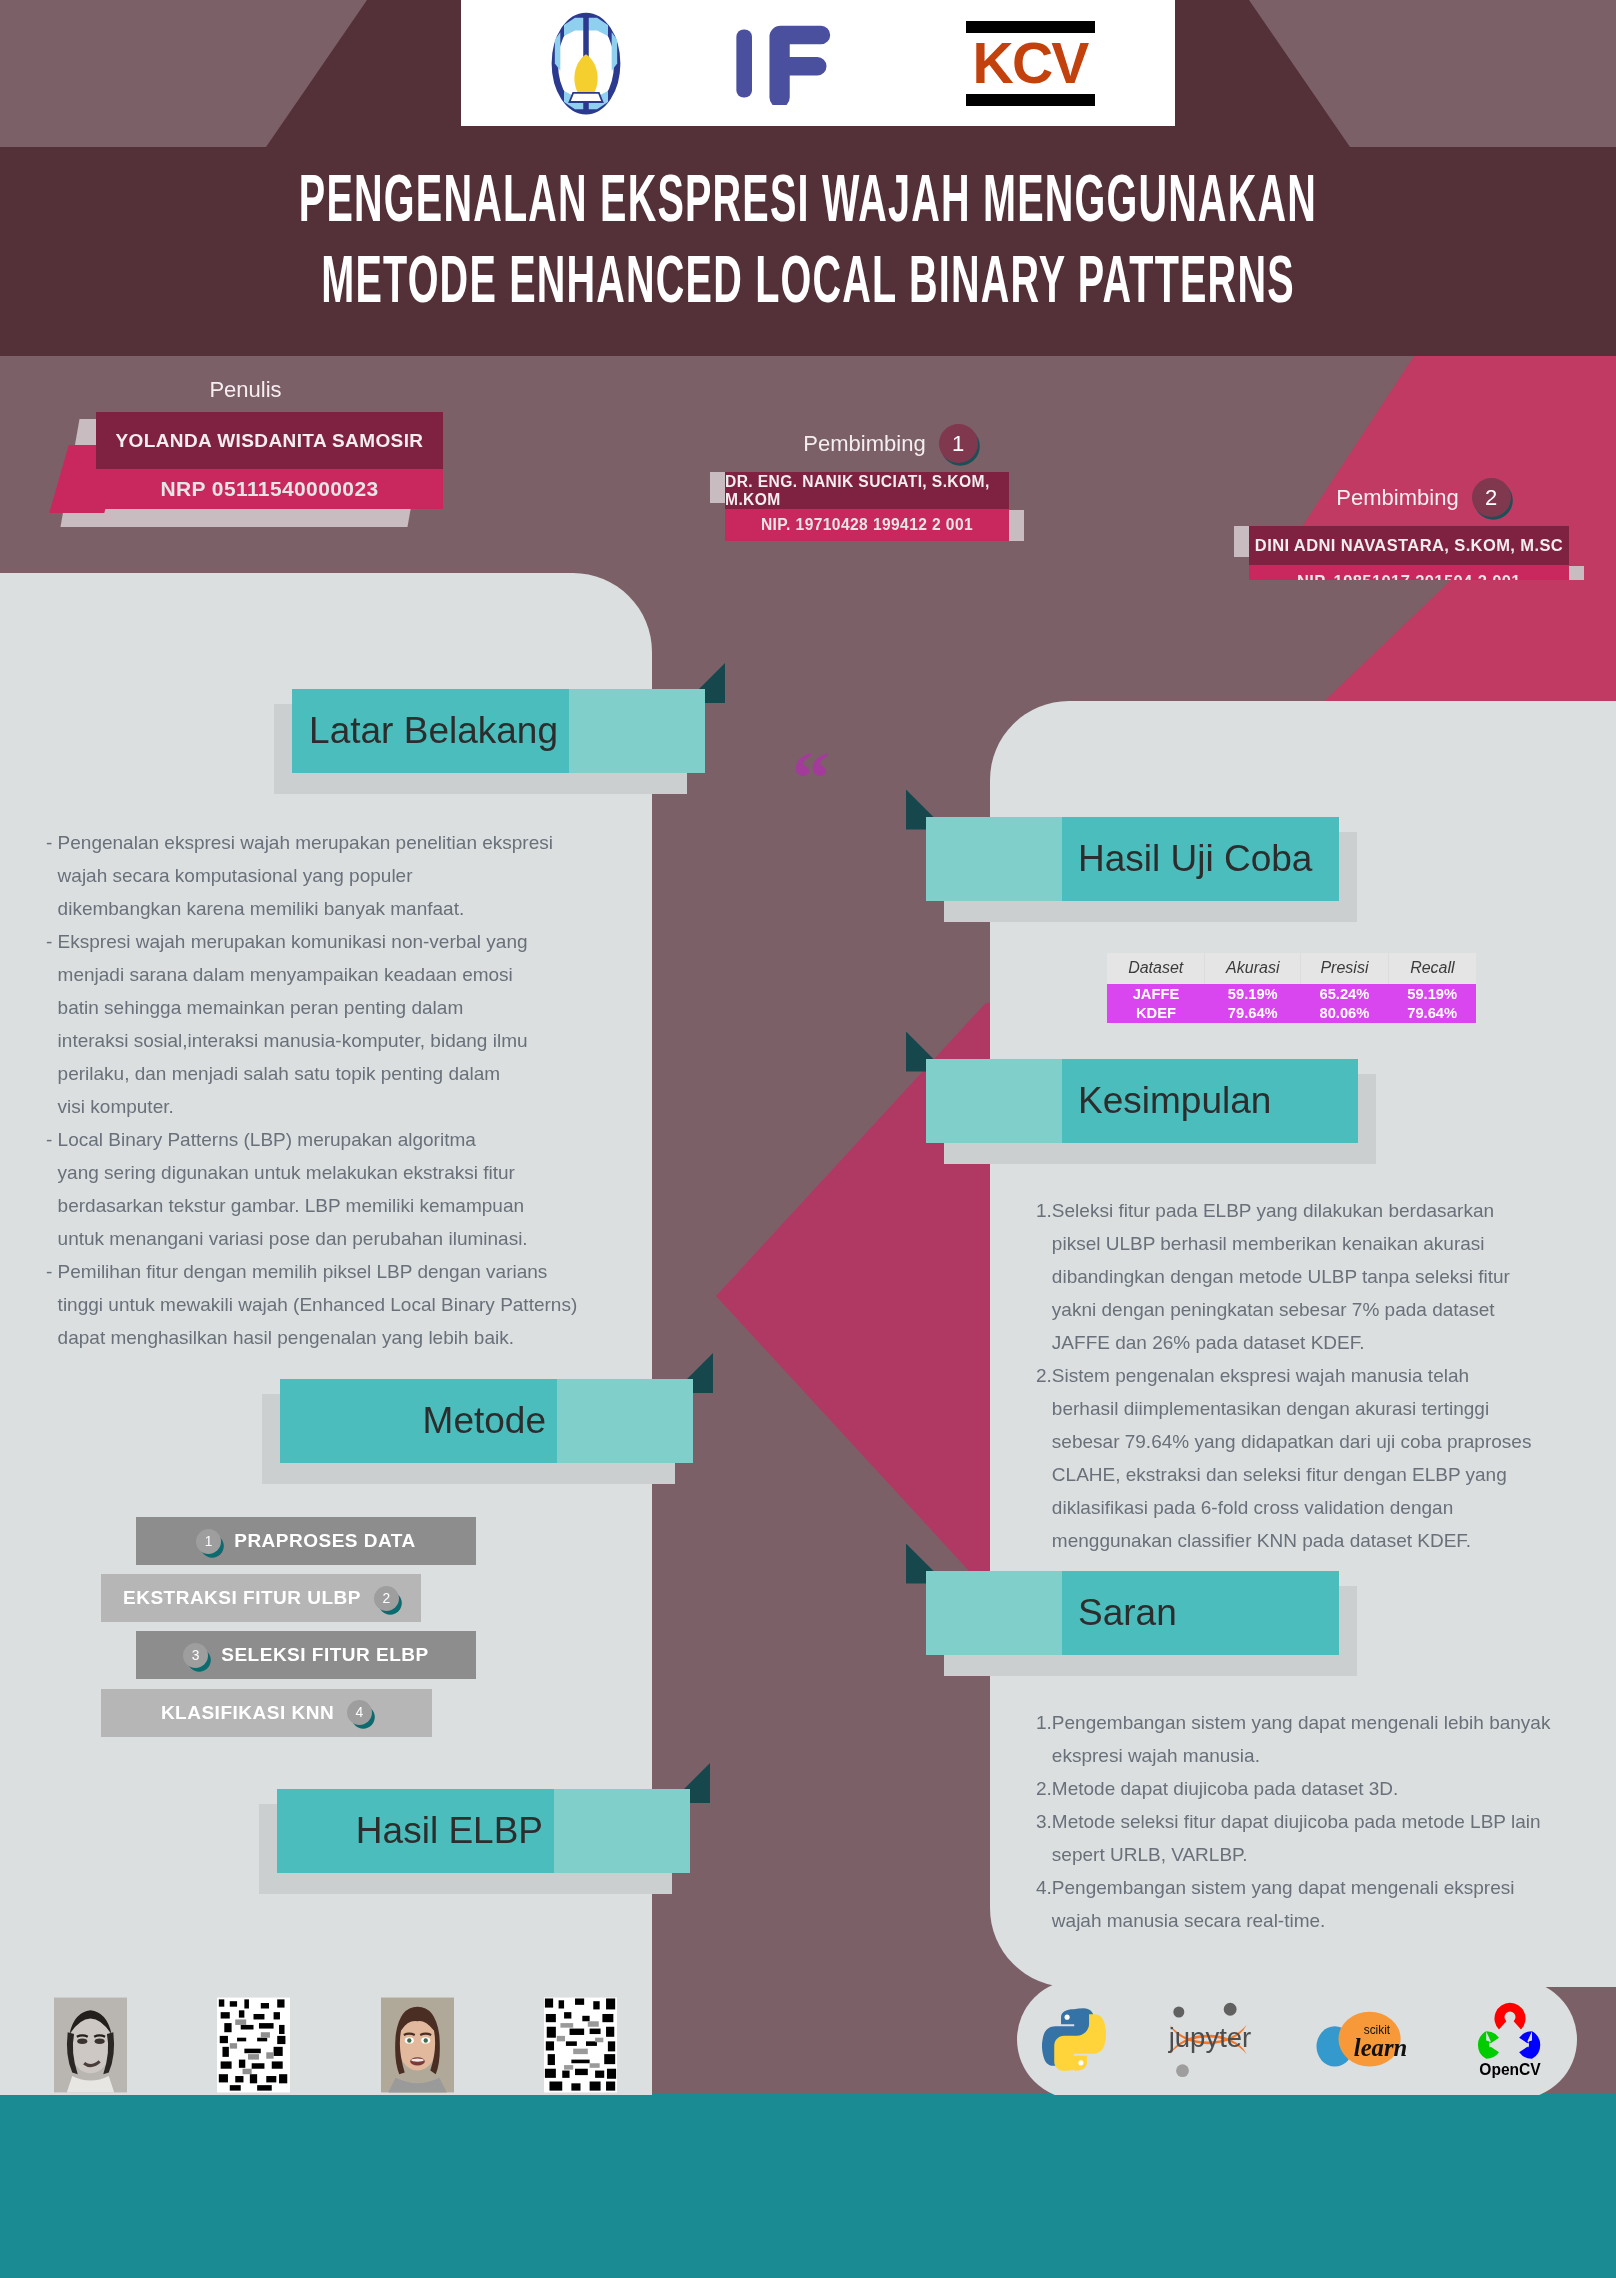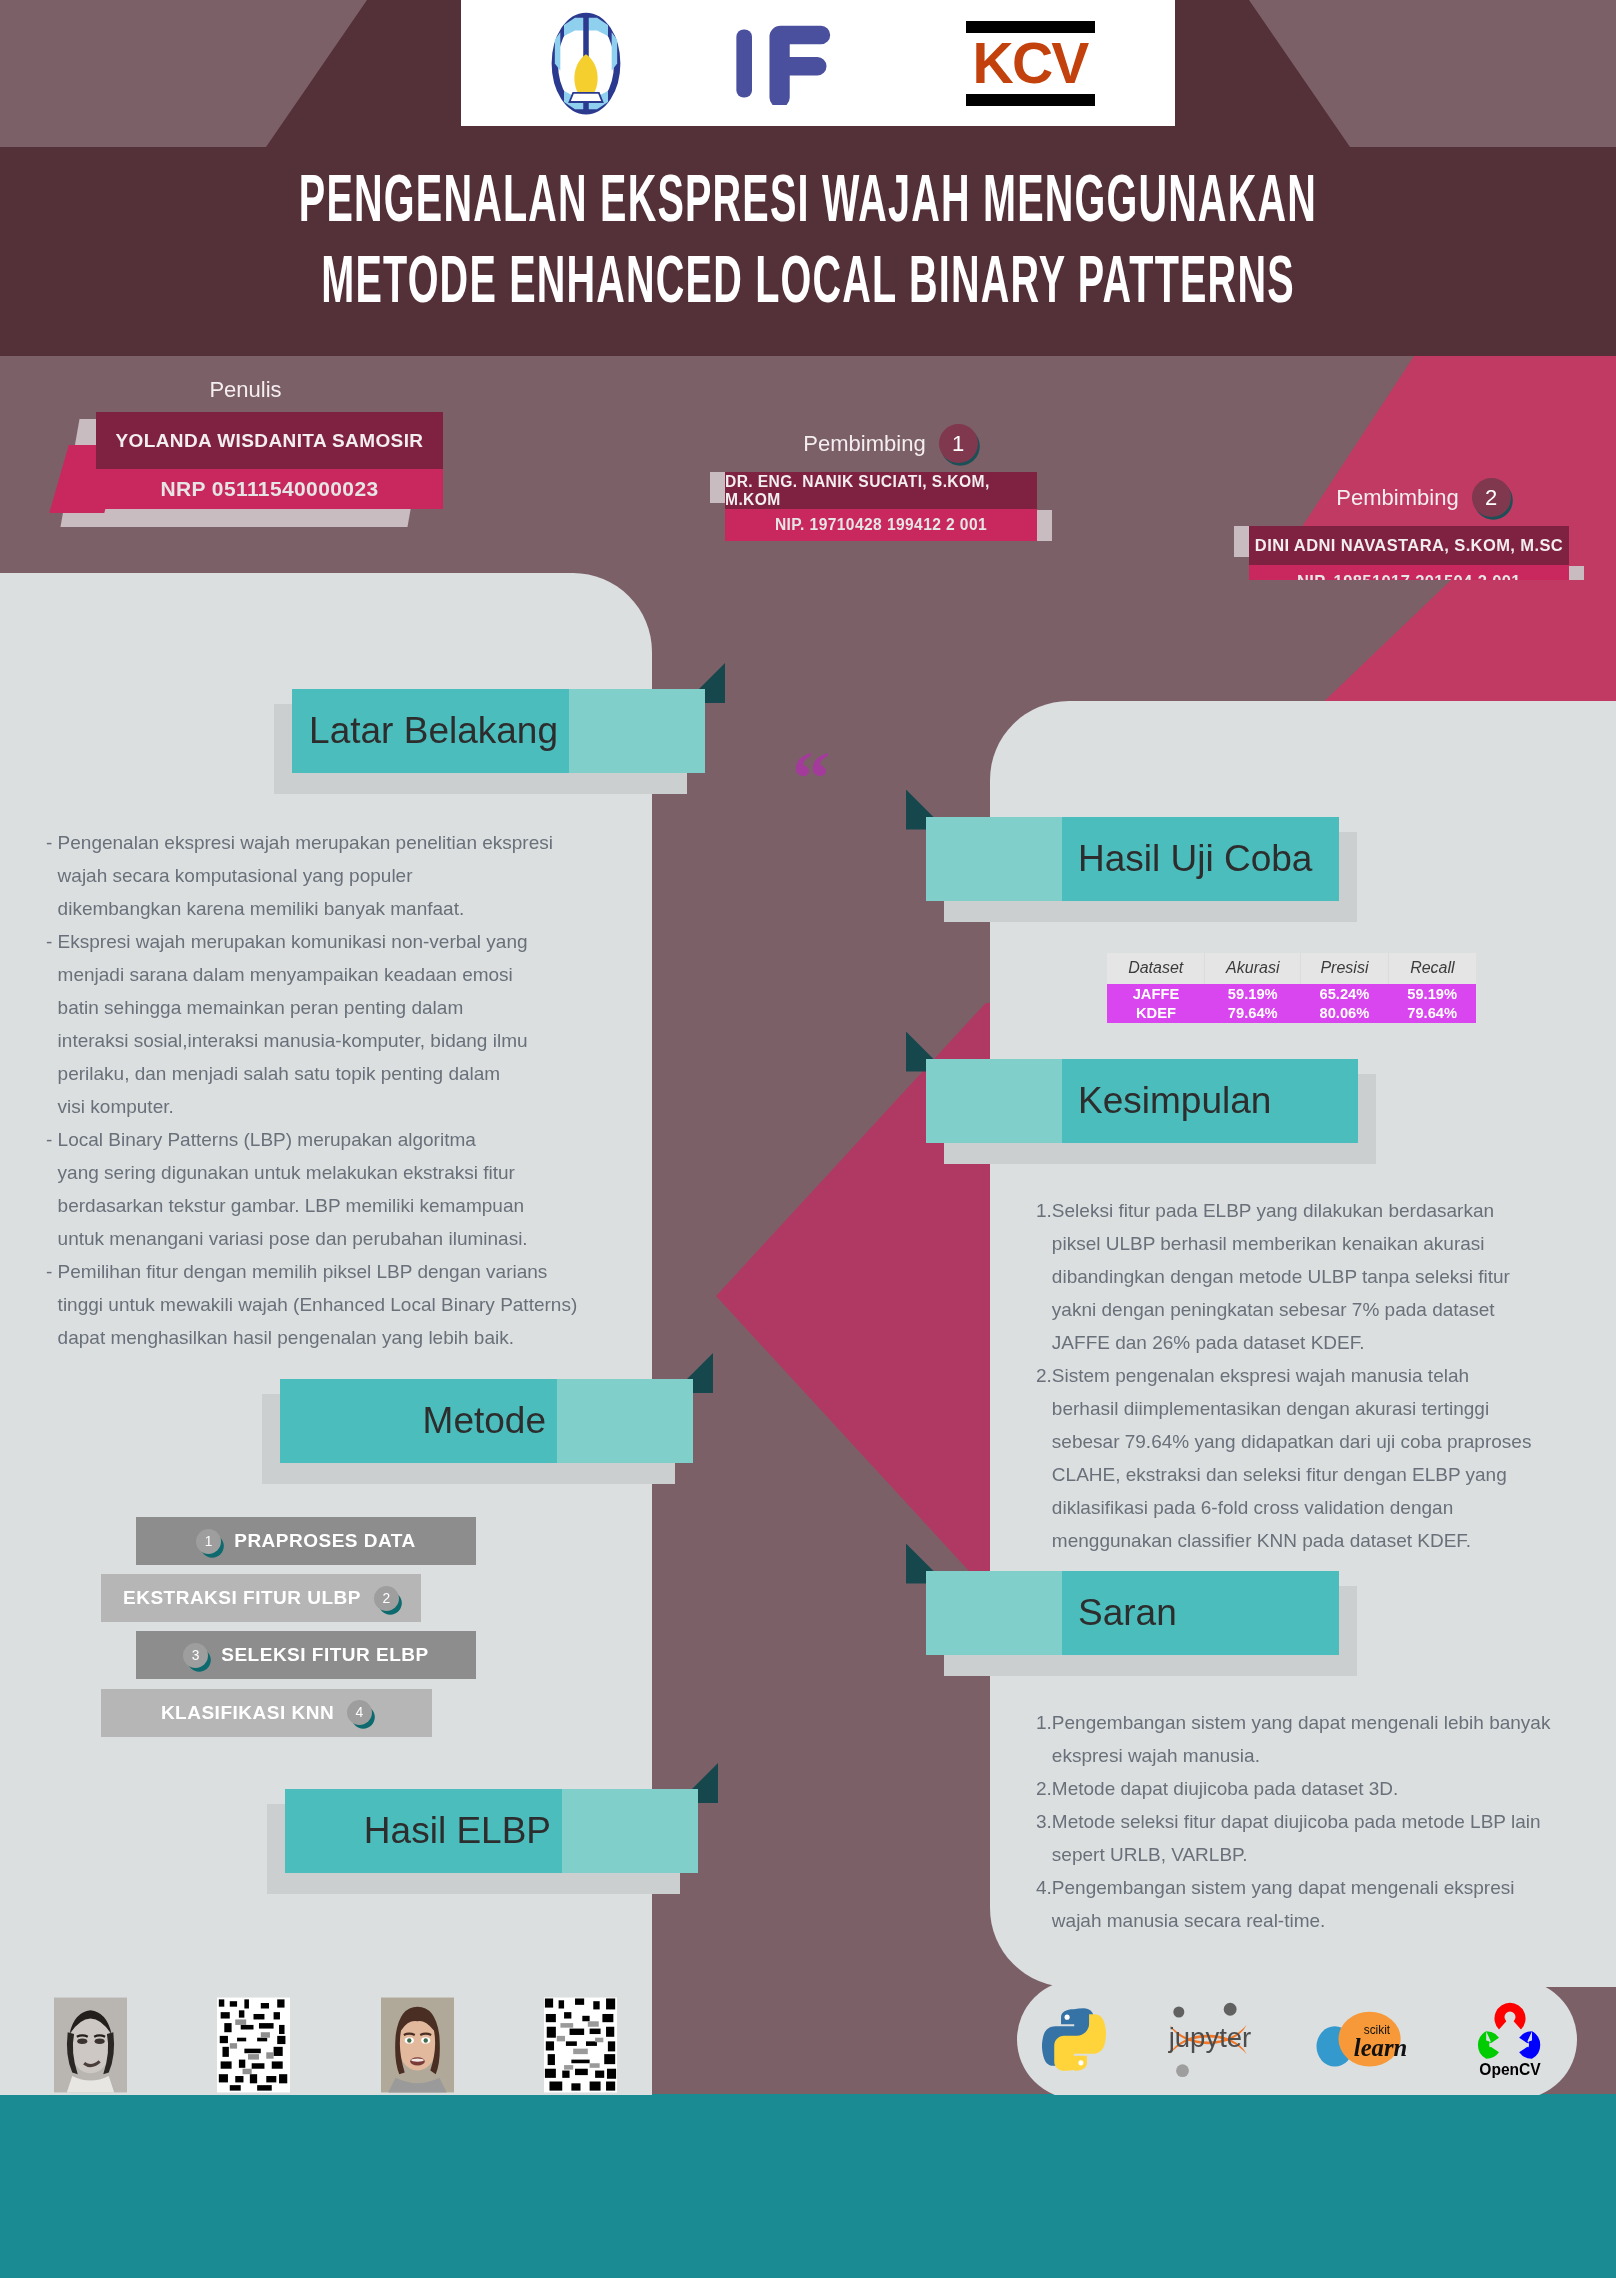--- a/index.html
+++ b/index.html
@@ -325,21 +325,21 @@
       <div class="card-name" style="height:57px; font-size:19px;">YOLANDA WISDANITA SAMOSIR</div>
       <div class="card-nip" style="height:40px; font-size:21px;">NRP 05111540000023</div>
     </div>
   </div>
 
   <div class="cardgroup" style="left:725px; top:424px; width:331px;">
     <div class="cap">
       <span>Pembimbing</span>
       <span class="cap-badge">1</span>
     </div>
-    <div class="card-wrap" style="width:312px;">
+    <div class="card-wrap" style="width:284px;">
       <div class="tab-l"></div>
       <div class="tab-r"></div>
       <div class="card-name" style="height:37px; font-size:15.6px;">DR. ENG. NANIK SUCIATI, S.KOM, M.KOM</div>
       <div class="card-nip" style="height:32px; font-size:15.6px;">NIP. 19710428 199412 2 001</div>
     </div>
   </div>
 
   <div class="cardgroup" style="left:1249px; top:478px; width:349px;">
     <div class="cap">
       <span>Pembimbing</span>
@@ -430,21 +430,21 @@
     <div class="step dark step-c">
       <span class="num">3</span>
       <span>SELEKSI FITUR ELBP</span>
     </div>
     <div class="step light step-d">
       <span>KLASIFIKASI KNN</span>
       <span class="num">4</span>
     </div>
   </div>
 
-  <div class="sec-head head-left" style="left:285px; top:1789px;">
+  <div class="sec-head head-left" style="left:277px; top:1789px;">
     <div class="shadow"></div>
     <div class="corner"></div>
     <div class="bar">
       <div class="bar-lite"></div>
       <div class="label">Hasil ELBP</div>
     </div>
   </div>
 
   <div class="faces">
     <div class="face-cell">

